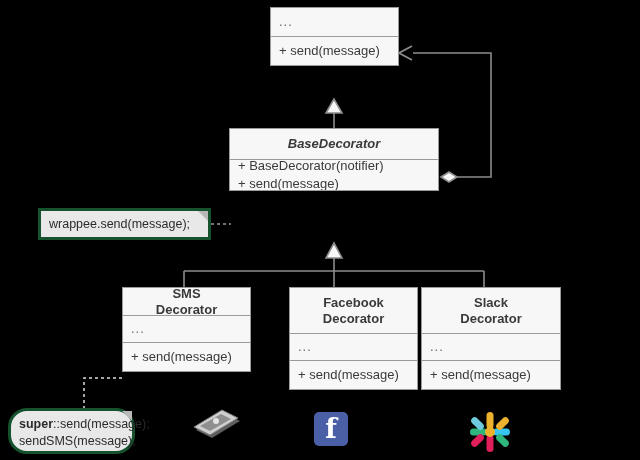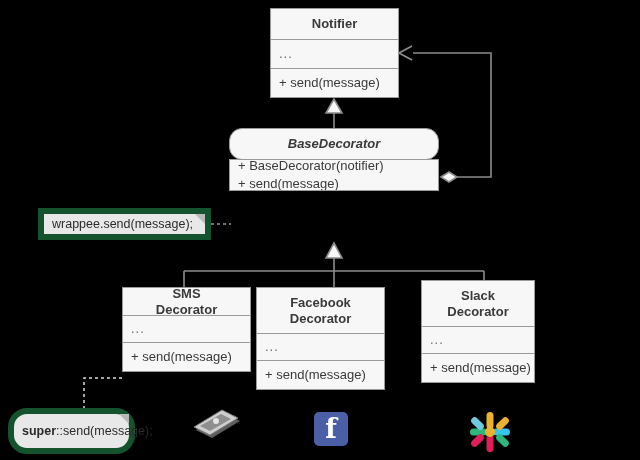--- a/index.html
+++ b/index.html
@@ -36,48 +36,47 @@
     overflow: hidden;
   }
   .comp-title {
     justify-content: center;
     text-align: center;
     font-weight: bold;
     font-size: 13px;
     flex-direction: column;
     line-height: 16px;
   }
-  .comp-title.italic { font-style: italic; border-radius: 13px; }
+  .comp-title.italic { font-style: italic; }
   .comp-body {
     padding-left: 8px;
     font-size: 13px;
     justify-content: flex-start;
     flex-direction: column;
     align-items: flex-start;
     justify-content: center;
     line-height: 18px;
   }
   .comp-body .line { white-space: nowrap; }
   .dots {
     color: #6d6d6d;
     letter-spacing: 1px;
   }
   
   .uml-note {
     position: absolute;
     box-sizing: border-box;
     background: #e8e8e8;
-    border: 6px solid #14532d;
+    border: 3px solid #14532d;
     color: #2b2b2b;
     font-size: 12.5px;
     line-height: 17px;
     padding: 5px 8px;
     display: flex;
     flex-direction: column;
-    justify-content: center;
   }
   .uml-note .fold {
     position: absolute;
     top: 0; right: 0;
     width: 0; height: 0;
     border-left: 10px solid transparent;
     border-top: 10px solid #b9b9b9;
   }
   .uml-note .nline { white-space: nowrap; }
   .uml-note b { font-weight: bold; }
@@ -144,23 +143,20 @@
 
     <g>
       <polygon points="196,430 224,413 240,421 212,438" fill="#5e5e5e"></polygon>
       <polygon points="194,427 222,410 238,418 210,435" fill="#cfcfcf" stroke="#7a7a7a" stroke-width="1"></polygon>
       <polygon points="200,426 221,414 231,419 210,431" fill="#8f8f8f"></polygon>
       <circle cx="216" cy="421" r="3" fill="#e4e4e4"></circle>
     </g>
   </svg>
 
   <div class="uml-class" style="left:270px; top:8px; width:129px;">
-    <div class="compartment comp-title" style="height:32px;">
-      <span>Notifier</span>
-    </div>
     <div class="compartment comp-body" style="height:30px; margin-top:-1px;">
       <span class="line dots">...</span>
     </div>
     <div class="compartment comp-body" style="height:30px; margin-top:-1px;">
       <span class="line">+ send(message)</span>
     </div>
   </div>
 
   <div class="uml-class" style="left:229px; top:128px; width:210px;">
     <div class="compartment comp-title italic" style="height:32px;">
@@ -178,53 +174,54 @@
       <span>Decorator</span>
     </div>
     <div class="compartment comp-body" style="height:28px; margin-top:-1px;">
       <span class="line dots">...</span>
     </div>
     <div class="compartment comp-body" style="height:30px; margin-top:-1px;">
       <span class="line">+ send(message)</span>
     </div>
   </div>
 
-  <div class="uml-class" style="left:256px; top:287px; width:129px;">
+  <div class="uml-class" style="left:289px; top:287px; width:129px;">
     <div class="compartment comp-title" style="height:47px;">
       <span>Facebook</span>
       <span>Decorator</span>
     </div>
     <div class="compartment comp-body" style="height:28px; margin-top:-1px;">
       <span class="line dots">...</span>
     </div>
     <div class="compartment comp-body" style="height:30px; margin-top:-1px;">
       <span class="line">+ send(message)</span>
     </div>
   </div>
 
-  <div class="uml-class" style="left:421px; top:280px; width:114px;">
+  <div class="uml-class" style="left:421px; top:287px; width:140px;">
     <div class="compartment comp-title" style="height:47px;">
       <span>Slack</span>
       <span>Decorator</span>
     </div>
     <div class="compartment comp-body" style="height:28px; margin-top:-1px;">
       <span class="line dots">...</span>
     </div>
     <div class="compartment comp-body" style="height:30px; margin-top:-1px;">
       <span class="line">+ send(message)</span>
     </div>
   </div>
 
   <div class="uml-note" style="left:38px; top:208px; width:173px; height:32px;">
     <span class="fold"></span>
     <span class="nline">wrappee.send(message);</span>
   </div>
 
   <div class="uml-note" style="left:8px; top:408px; width:127px; height:46px;border-radius:19px;">
     <span class="fold"></span>
     <span class="nline"><b>super</b><span>::send(message);</span></span>
+    <span class="nline">sendSMS(message);</span>
   </div>
 
   <div class="icon-slot" style="left:314px; top:412px;">
     <div class="fb-icon"></div>
   </div>
 
 </div>
 
 </body></html>

